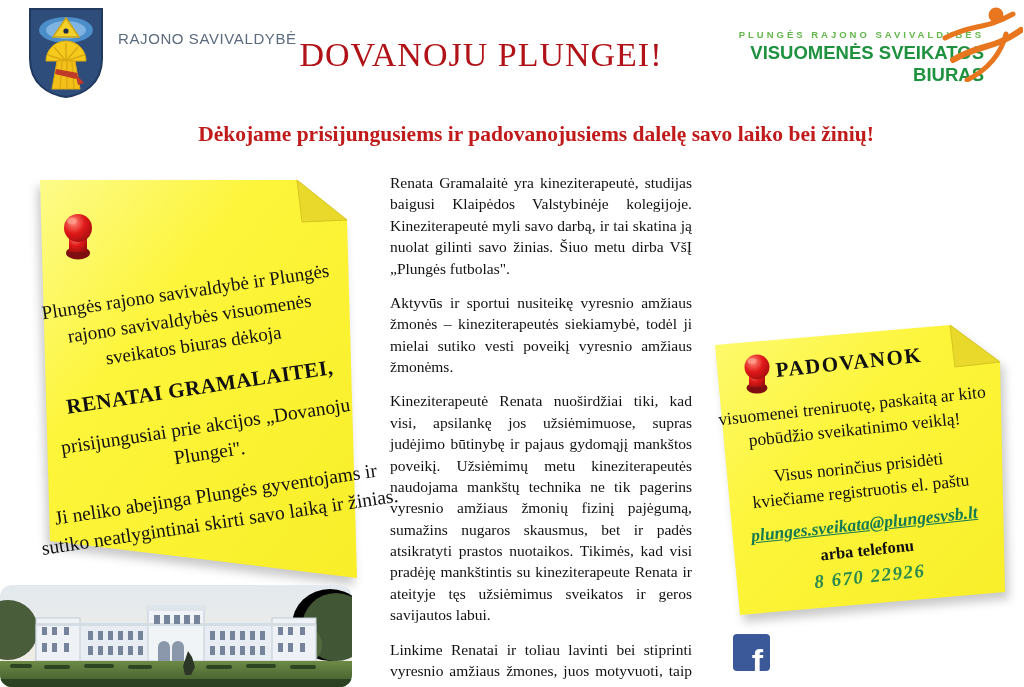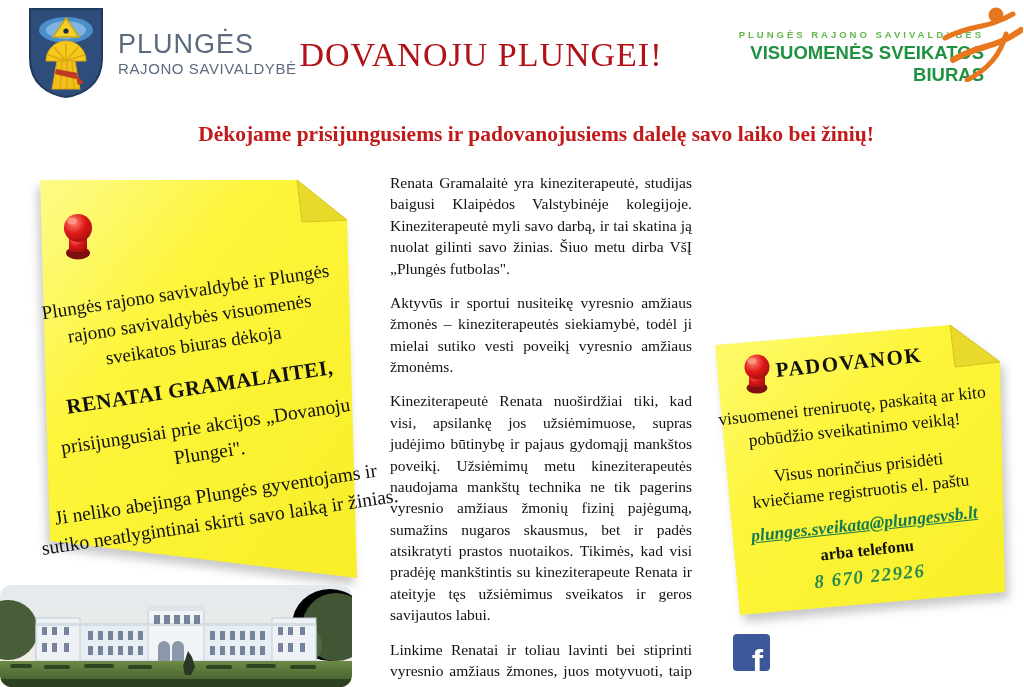--- a/index.html
+++ b/index.html
@@ -75,21 +75,20 @@
     <path d="M40,11 L53,30 H27 Z" fill="#f2cf2a" stroke="#caa616" stroke-width="1.5"></path>
     <circle cx="40" cy="24" r="2.6" fill="#1b2b45"></circle>
     <path d="M20,54 A20,20 0 0 1 60,54 Z" fill="#f6ca1c" stroke="#d9a912" stroke-width="1"></path>
     <path d="M40,54 L40,36 M40,54 L28,40 M40,54 L52,40 M40,54 L22,48 M40,54 L58,48" stroke="#d9a912" stroke-width="1.5" fill="none"></path>
     <path d="M31,54 H49 L54,82 H26 Z" fill="#f3c019" stroke="#d9a912" stroke-width="1"></path>
     <path d="M36,54 L34,82 M41,54 L41,82 M46,54 L48,82" stroke="#d9a912" stroke-width="1.3" fill="none"></path>
     <path d="M30,62 L52,66 L50,72 L29,67 Z" fill="#c03a28"></path>
     <path d="M49,66 L58,76 L52,78 Z" fill="#c03a28"></path>
   </svg>
   <div class="muni-text">
-    <div class="muni-line1">PLUNGĖS</div>
     <div class="muni-line2">RAJONO SAVIVALDYBĖ</div>
   </div>
 </div>
 
 <div class="page-title">DOVANOJU PLUNGEI!</div>
 
 <div class="bureau">
   <div class="bureau-line1">PLUNGĖS RAJONO SAVIVALDYBĖS</div>
   <div class="bureau-line2">VISUOMENĖS SVEIKATOS BIURAS</div>
 </div>

